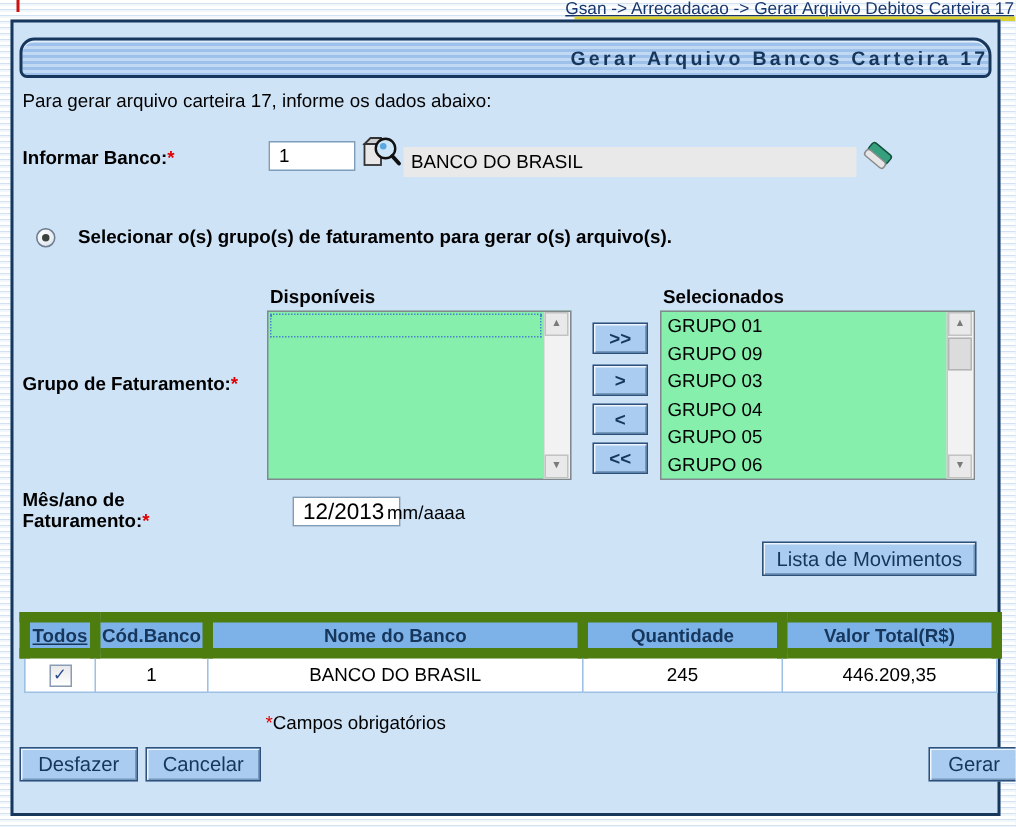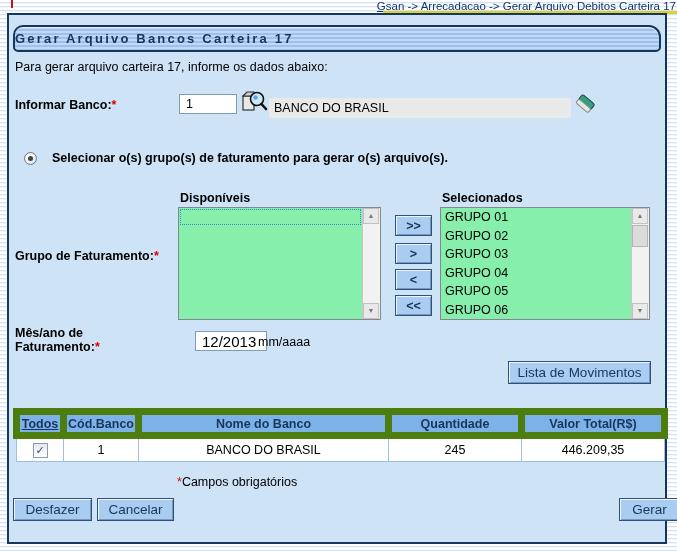--- a/index.html
+++ b/index.html
@@ -18,21 +18,21 @@
 
   
   .panel{position:absolute;left:7px;top:13px;width:656px;height:527px;
     border:2px solid #16365c;background:#cfe3f7;}
 
   .title-bar{position:absolute;left:4px;top:10px;width:644px;height:23px;
     border:2px solid #16365c;border-radius:10px 12px 5px 5px;
     background:repeating-linear-gradient(180deg,#c2d9f3 0px,#c2d9f3 2px,#9dc1ea 2px,#9dc1ea 4px);
     box-shadow:inset 0 1px 0 #e3eefb;}
   .title-bar span{display:block;padding-left:0;line-height:23px;
-    font-size:13px;font-weight:bold;letter-spacing:2.2px;color:#16365c;}
+    font-size:13px;font-weight:bold;letter-spacing:2.2px;color:#16365c;text-align:right;}
 
   .txt{position:absolute;font-size:12.5px;color:#000;}
   .lbl{position:absolute;font-size:12.5px;font-weight:bold;color:#000;}
   .req{color:#e00000;}
 
   .input{position:absolute;border:1px solid #7f9db9;background:#ffffff;
     font-family:inherit;font-size:12.5px;color:#000;padding:0 0 0 6px;}
   .readonly-field{position:absolute;background:#e9e9e9;font-size:12.5px;color:#000;
     line-height:20px;padding-left:5px;white-space:nowrap;overflow:hidden;}
 
@@ -137,21 +137,21 @@
     </div>
 
     <button class="btn btn-sm" style="left:386px;top:200px;width:37px;height:21px;">&gt;&gt;</button>
     <button class="btn btn-sm" style="left:386px;top:228px;width:37px;height:21px;">&gt;</button>
     <button class="btn btn-sm" style="left:386px;top:254px;width:37px;height:21px;">&lt;</button>
     <button class="btn btn-sm" style="left:386px;top:280px;width:37px;height:21px;">&lt;&lt;</button>
 
     <div class="listbox" style="left:431px;top:192px;width:208px;height:111px;">
       <div class="list-items">
         <div class="list-item">GRUPO 01</div>
-        <div class="list-item">GRUPO 02</div>
+        <div class="list-item">GRUPO 09</div>
         <div class="list-item">GRUPO 03</div>
         <div class="list-item">GRUPO 04</div>
         <div class="list-item">GRUPO 05</div>
         <div class="list-item">GRUPO 06</div>
       </div>
       <div class="vscroll">
         <div class="scroll-arrow up">▲</div>
         <div class="scroll-thumb"></div>
         <div class="scroll-arrow down">▼</div>
       </div>

